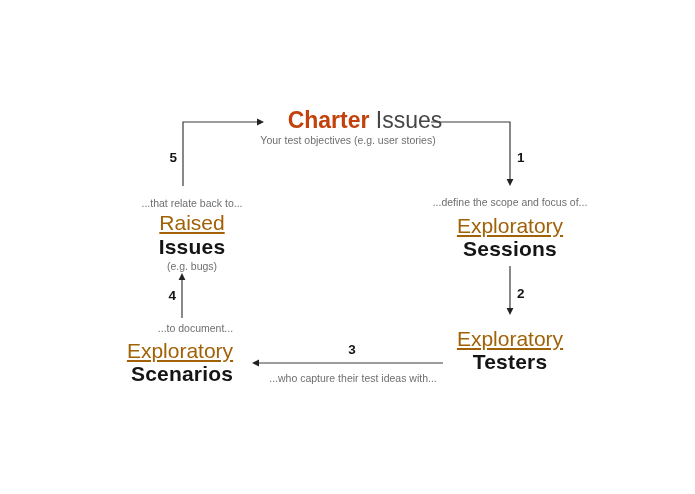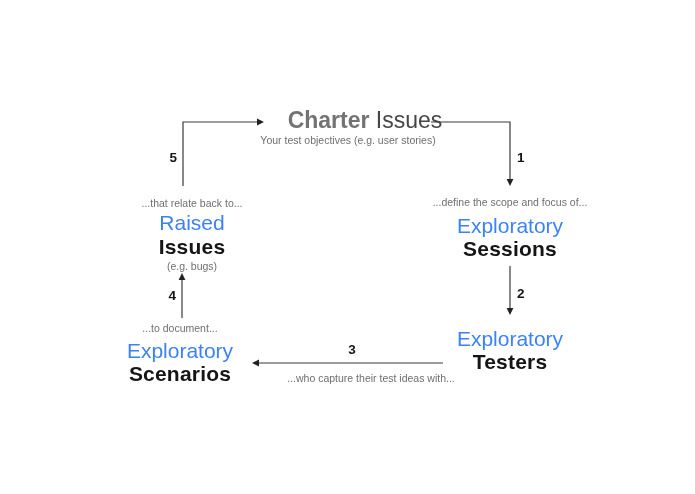--- a/index.html
+++ b/index.html
@@ -8,24 +8,24 @@
     font-family:"Liberation Sans",sans-serif;overflow:hidden;
   }
   .abs{position:absolute;white-space:nowrap;}
   .center-x{transform:translateX(-50%);}
   .right-align{transform:translateX(-100%);}
   .node{
     position:absolute;display:flex;flex-direction:column;align-items:center;
     transform:translateX(-50%);white-space:nowrap;
   }
   .muted{font-size:10.5px;line-height:12px;color:#6f6f6f;}
-  .node-line1{font-size:21px;line-height:24px;color:#3b82f6;}
+  .node-line1{font-size:21px;line-height:24px;color:#a16207;text-decoration:underline;}
   .node-line2{font-size:21px;line-height:24px;font-weight:bold;color:#151515;letter-spacing:.2px;}
   .title-line{font-size:23px;line-height:26px;}
-  .title-bold{font-weight:bold;color:#737373;margin-left:34px;}
+  .title-bold{font-weight:bold;color:#c2410c;margin-left:34px;}
   .title-reg{color:#464646;}
   .step-num{font-size:13.5px;font-weight:bold;color:#151515;line-height:14px;}
   svg.wires{position:absolute;left:0;top:0;}
   svg.wires polyline{fill:none;stroke:#3a3a3a;stroke-width:1.2;}
   svg.wires polygon{fill:#222222;stroke:none;}
 </style>
 </head>
 <body>
 
 <div class="canvas">
@@ -65,34 +65,34 @@
     <div class="muted">...define the scope and focus of...</div>
     <div class="node-line1" style="margin-top:6px;">Exploratory</div>
     <div class="node-line2" style="margin-top:-1px;">Sessions</div>
   </div>
 
   <div class="node" style="left:510px;top:323px;">
     <div class="node-line1" style="margin-top:4px;">Exploratory</div>
     <div class="node-line2" style="margin-top:-1px;">Testers</div>
   </div>
 
-  <div class="node" style="left:180px;top:322px;">
+  <div class="node" style="left:180px;top:322px;align-items:flex-end;">
     <div class="muted">...to document...</div>
     <div class="node-line1" style="margin-top:5px;">Exploratory</div>
     <div class="node-line2" style="margin-top:-1px;">Scenarios</div>
   </div>
 
   <div class="node" style="left:192px;top:197px;">
     <div class="muted">...that relate back to...</div>
     <div class="node-line1" style="margin-top:2px;">Raised</div>
     <div class="node-line2">Issues</div>
     <div class="muted" style="margin-top:1px;">(e.g. bugs)</div>
   </div>
 
   <div class="abs step-num" style="left:517px;top:151px;">1</div>
   <div class="abs step-num" style="left:517px;top:287px;">2</div>
   <div class="abs step-num center-x" style="left:352px;top:343px;">3</div>
   <div class="abs step-num right-align" style="left:176px;top:289px;">4</div>
   <div class="abs step-num right-align" style="left:177px;top:151px;">5</div>
 
-  <div class="abs muted center-x" style="left:371px;top:372px;">...who capture their test ideas with...</div>
+  <div class="abs muted center-x" style="left:353px;top:372px;">...who capture their test ideas with...</div>
 
 </div>
 
 </body></html>

